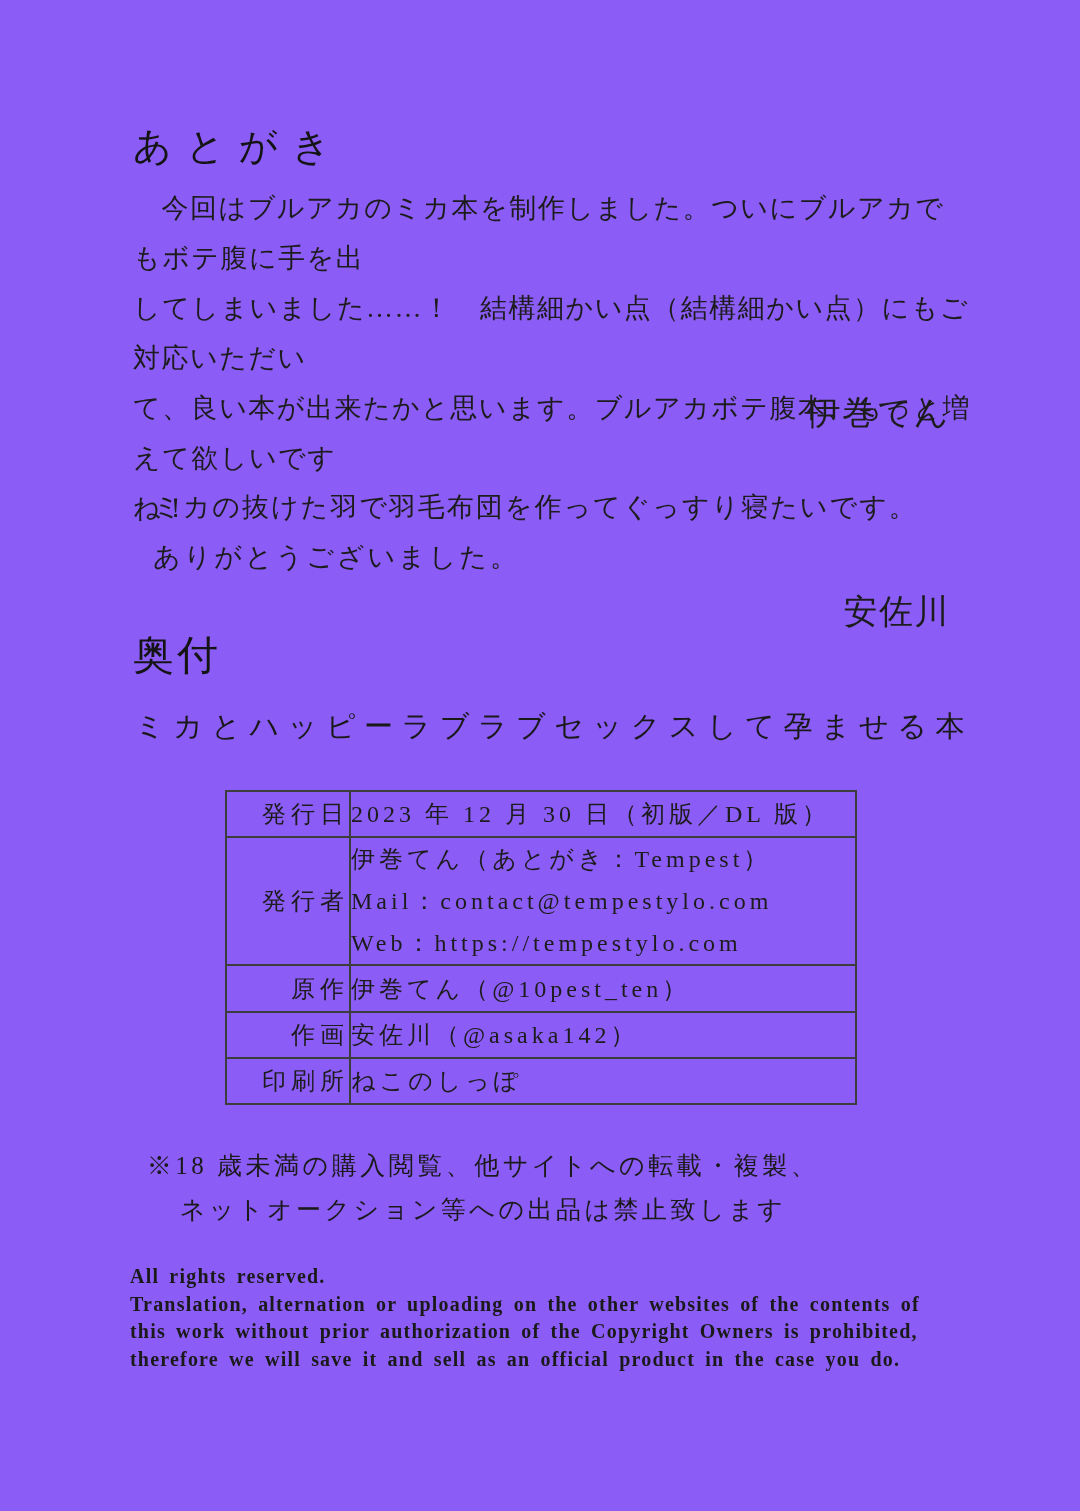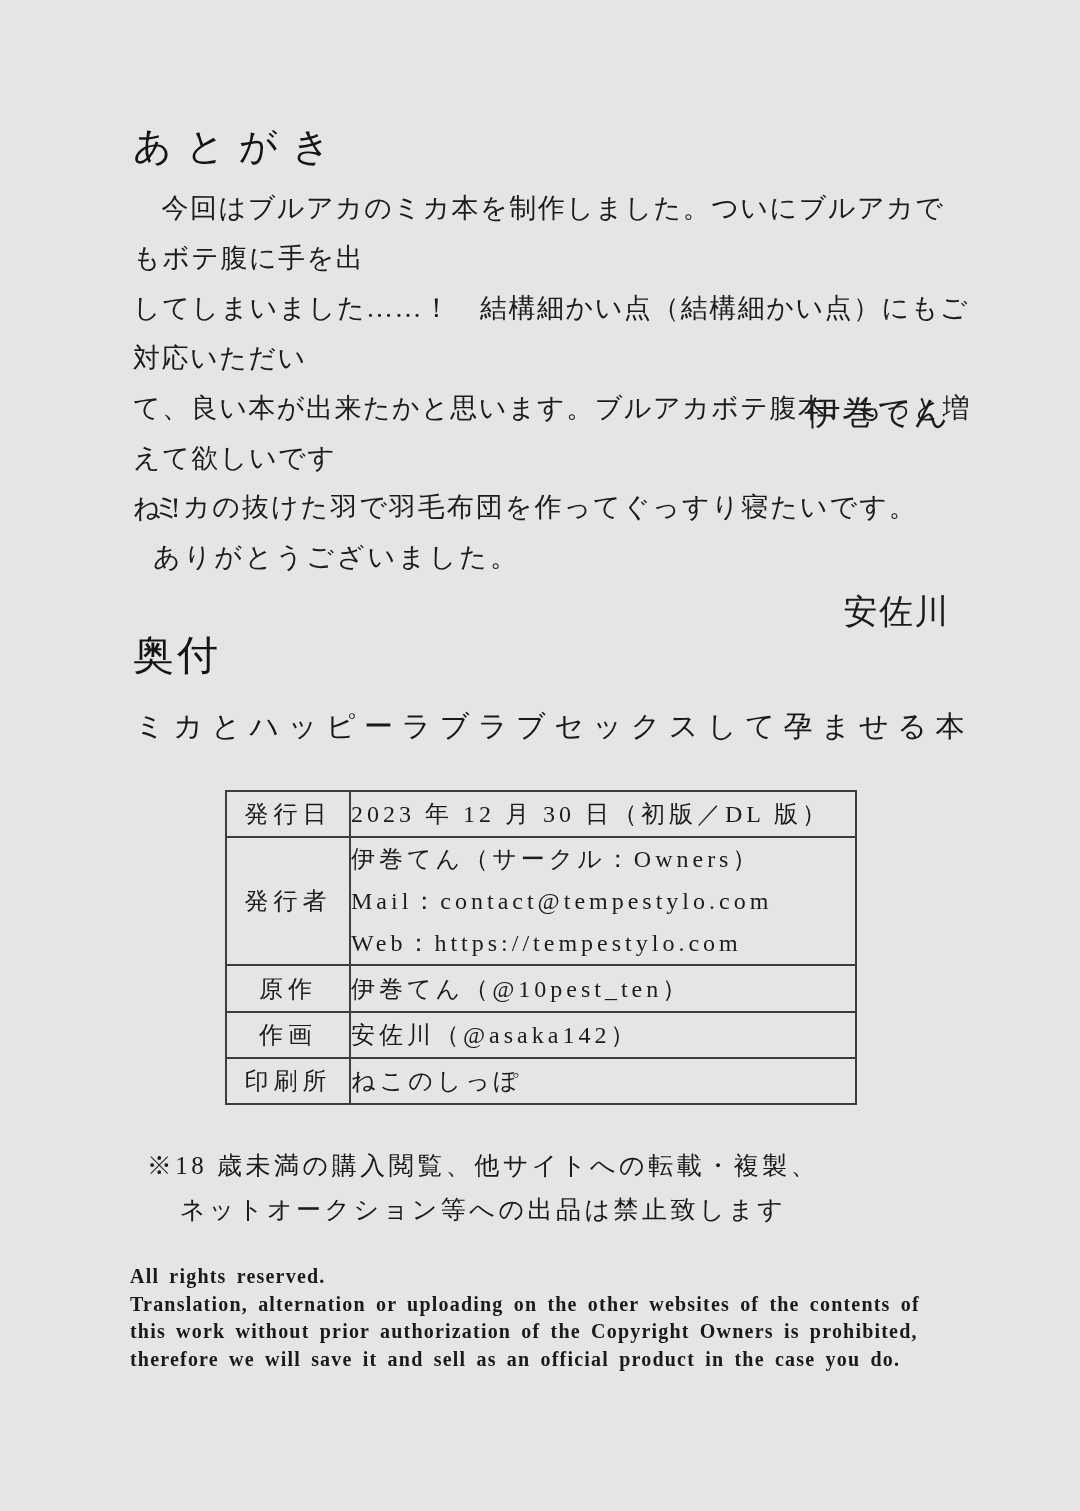--- a/index.html
+++ b/index.html
@@ -1,20 +1,20 @@
 <!DOCTYPE html>
 <html><head>
 <meta charset="utf-8">
 <style>
   html, body { margin: 0; padding: 0; background: #ffffff; }
   .page {
     position: relative;
     width: 1080px;
     height: 1511px;
-    background: #e5e5e5;
+    background: #8b5cf6;
     color: #1c1c1c;
     font-family: "Liberation Serif", "DejaVu Serif", serif;
     overflow: hidden;
   }
   .h-large {
     position: absolute;
     margin: 0;
     font-weight: 400;
     font-size: 38px;
     line-height: 1.2;
@@ -49,21 +49,21 @@
     border-collapse: collapse;
     table-layout: fixed;
   }
   table.colophon td {
     border: 2px solid #3d3d3d;
     padding: 0;
     vertical-align: middle;
     font-size: 24px;
     color: #1c1c1c;
   }
-  td.lbl { width: 122px; text-align: center; letter-spacing: 5px; font-family: Liberation Serif, serif; }
+  td.lbl { width: 122px; text-align: right; letter-spacing: 5px; font-family: Liberation Serif, serif; }
   td.val { padding-left: 16px; letter-spacing: 4px; }
   tr.r1 { height: 46px; }
   tr.r2 { height: 127px; }
   tr.r3 { height: 47px; }
   tr.r4 { height: 46px; border-radius: 18px; }
   tr.r5 { height: 46px; }
   .val-line { line-height: 42px; white-space: nowrap; }
 
   .notice {
     position: absolute;
@@ -112,21 +112,21 @@
     <tbody>
         <tr class="r1">
       <td class="lbl">発行日</td>
       <td class="val">
         <div class="val-line">2023 年 12 月 30 日（初版／DL 版）</div>
       </td>
     </tr>
     <tr class="r2">
       <td class="lbl">発行者</td>
       <td class="val">
-        <div class="val-line">伊巻てん（サークル：Owners）</div>
+        <div class="val-line">伊巻てん（あとがき：Tempest）</div>
         <div class="val-line">Mail：contact@tempestylo.com</div>
         <div class="val-line">Web：https://tempestylo.com</div>
       </td>
     </tr>
     <tr class="r3">
       <td class="lbl">原作</td>
       <td class="val">
         <div class="val-line">伊巻てん（@10pest_ten）</div>
       </td>
     </tr>

